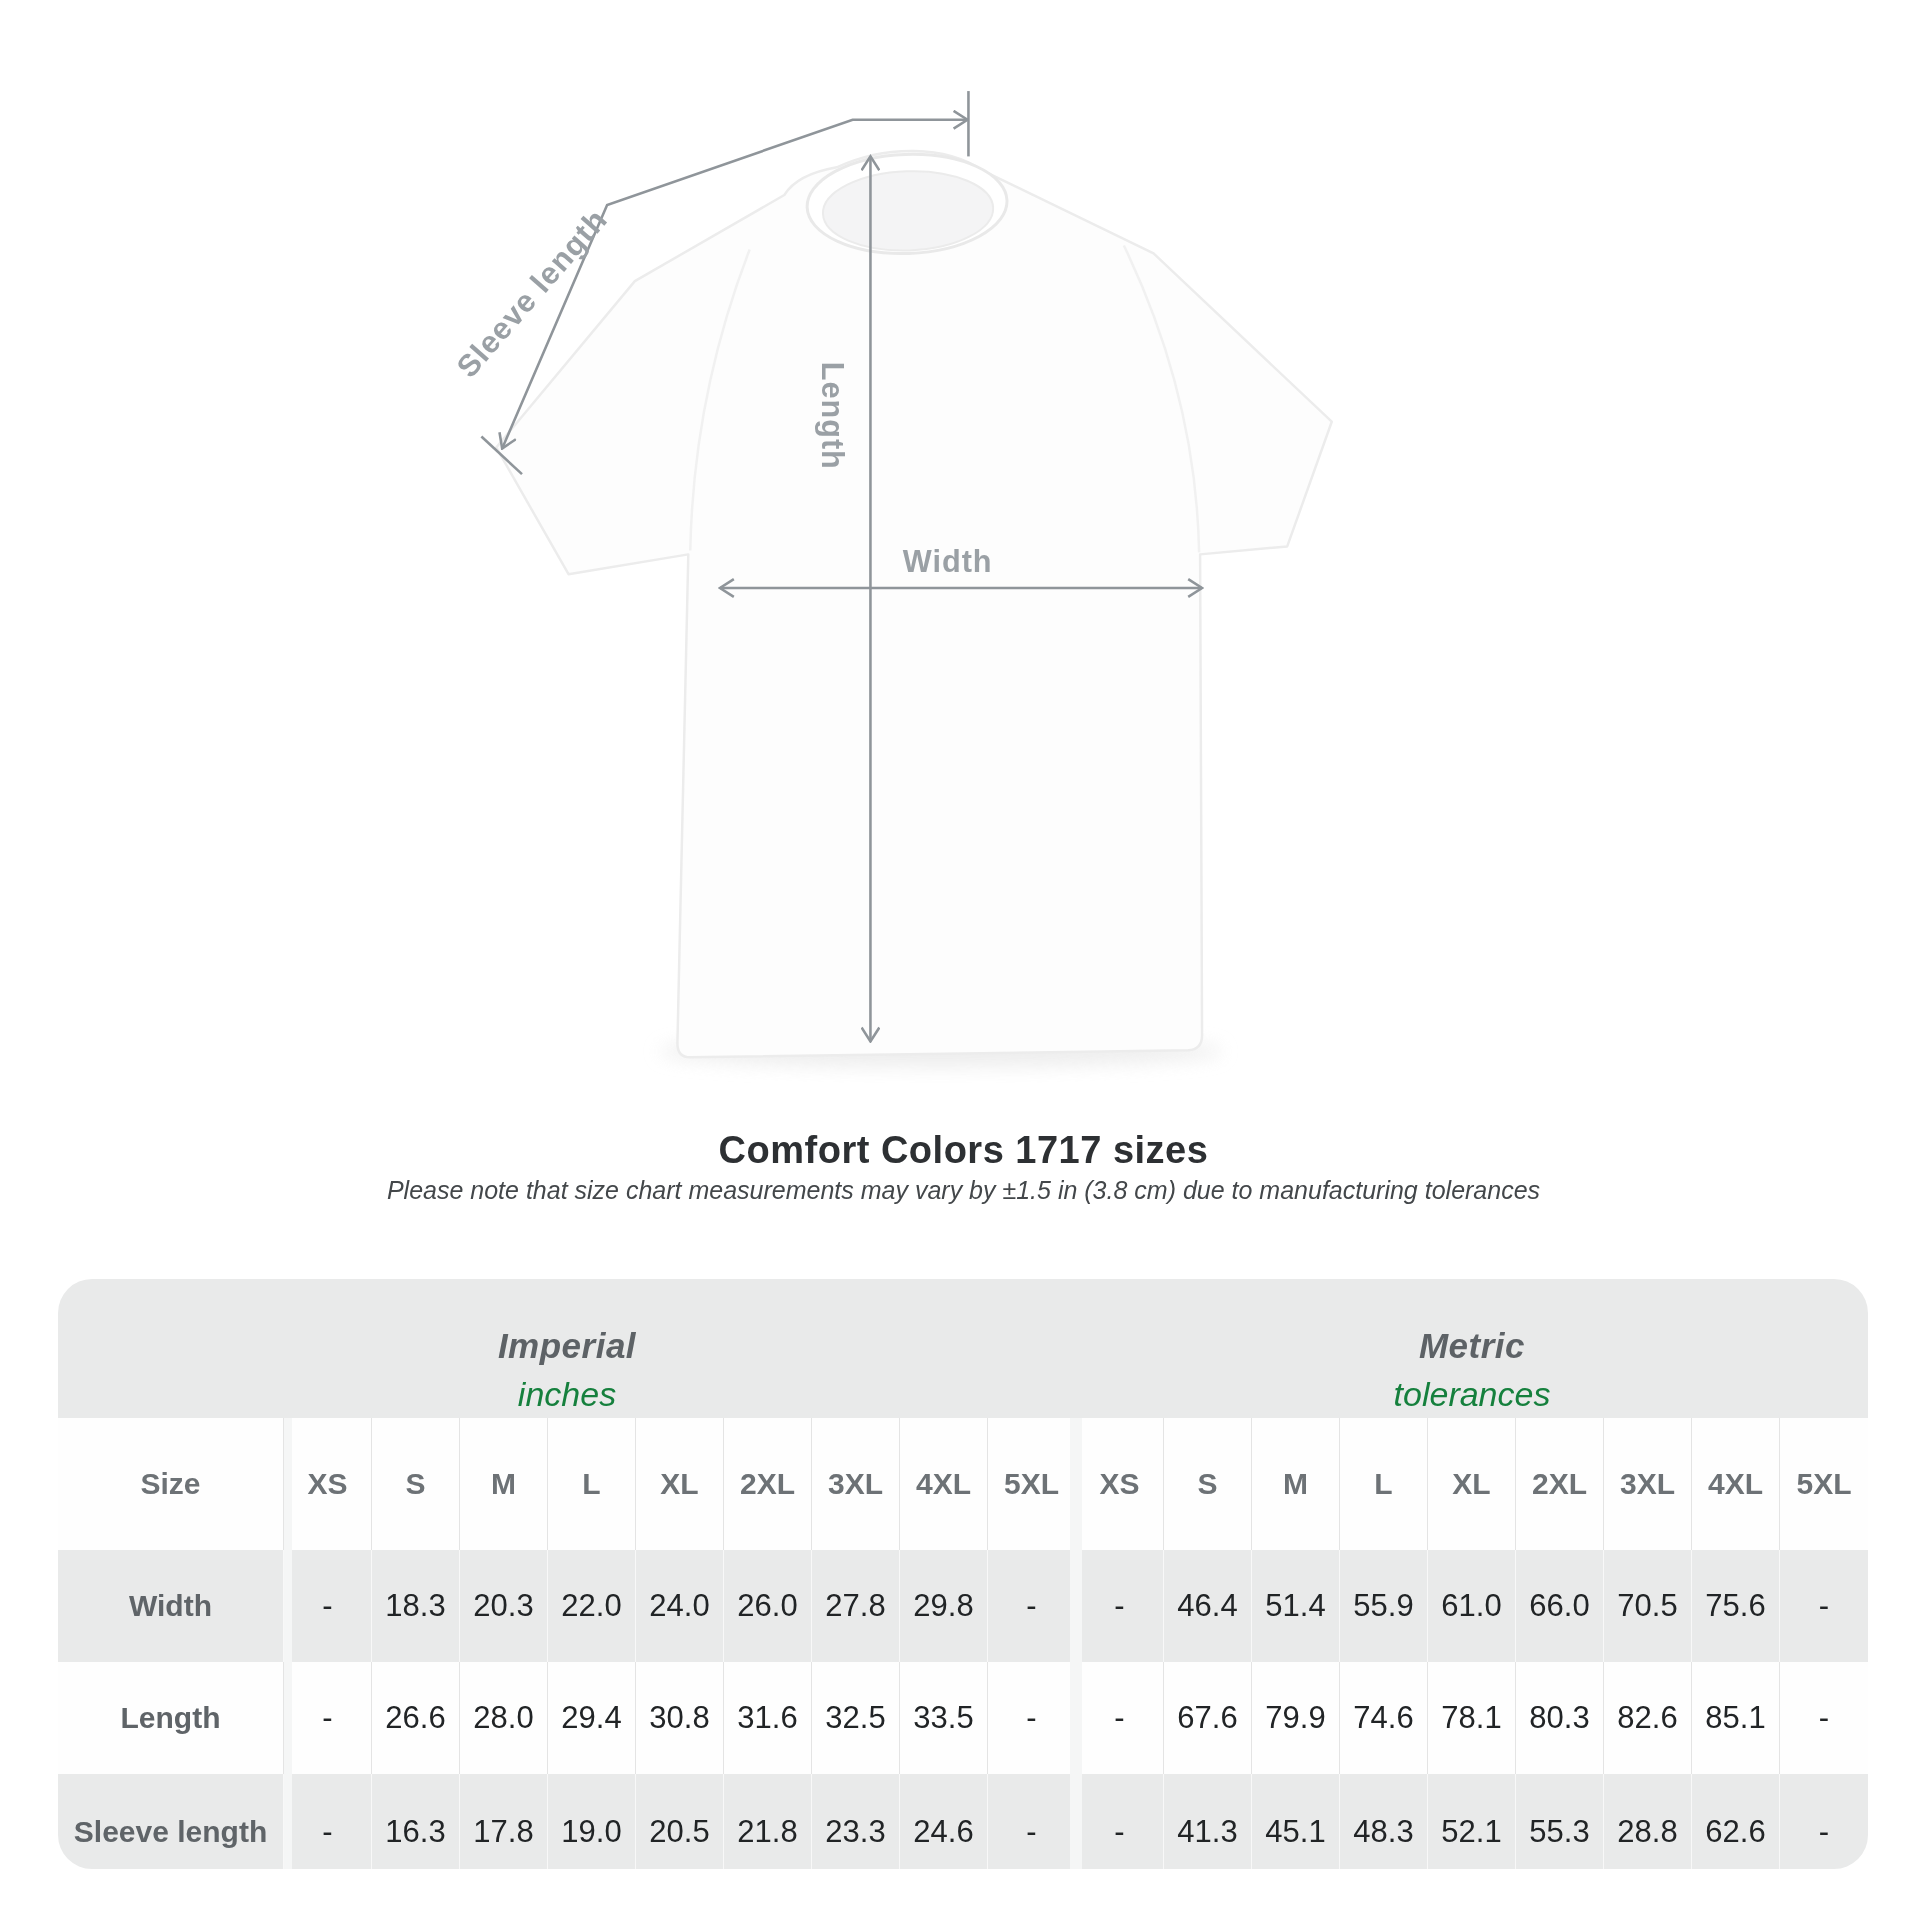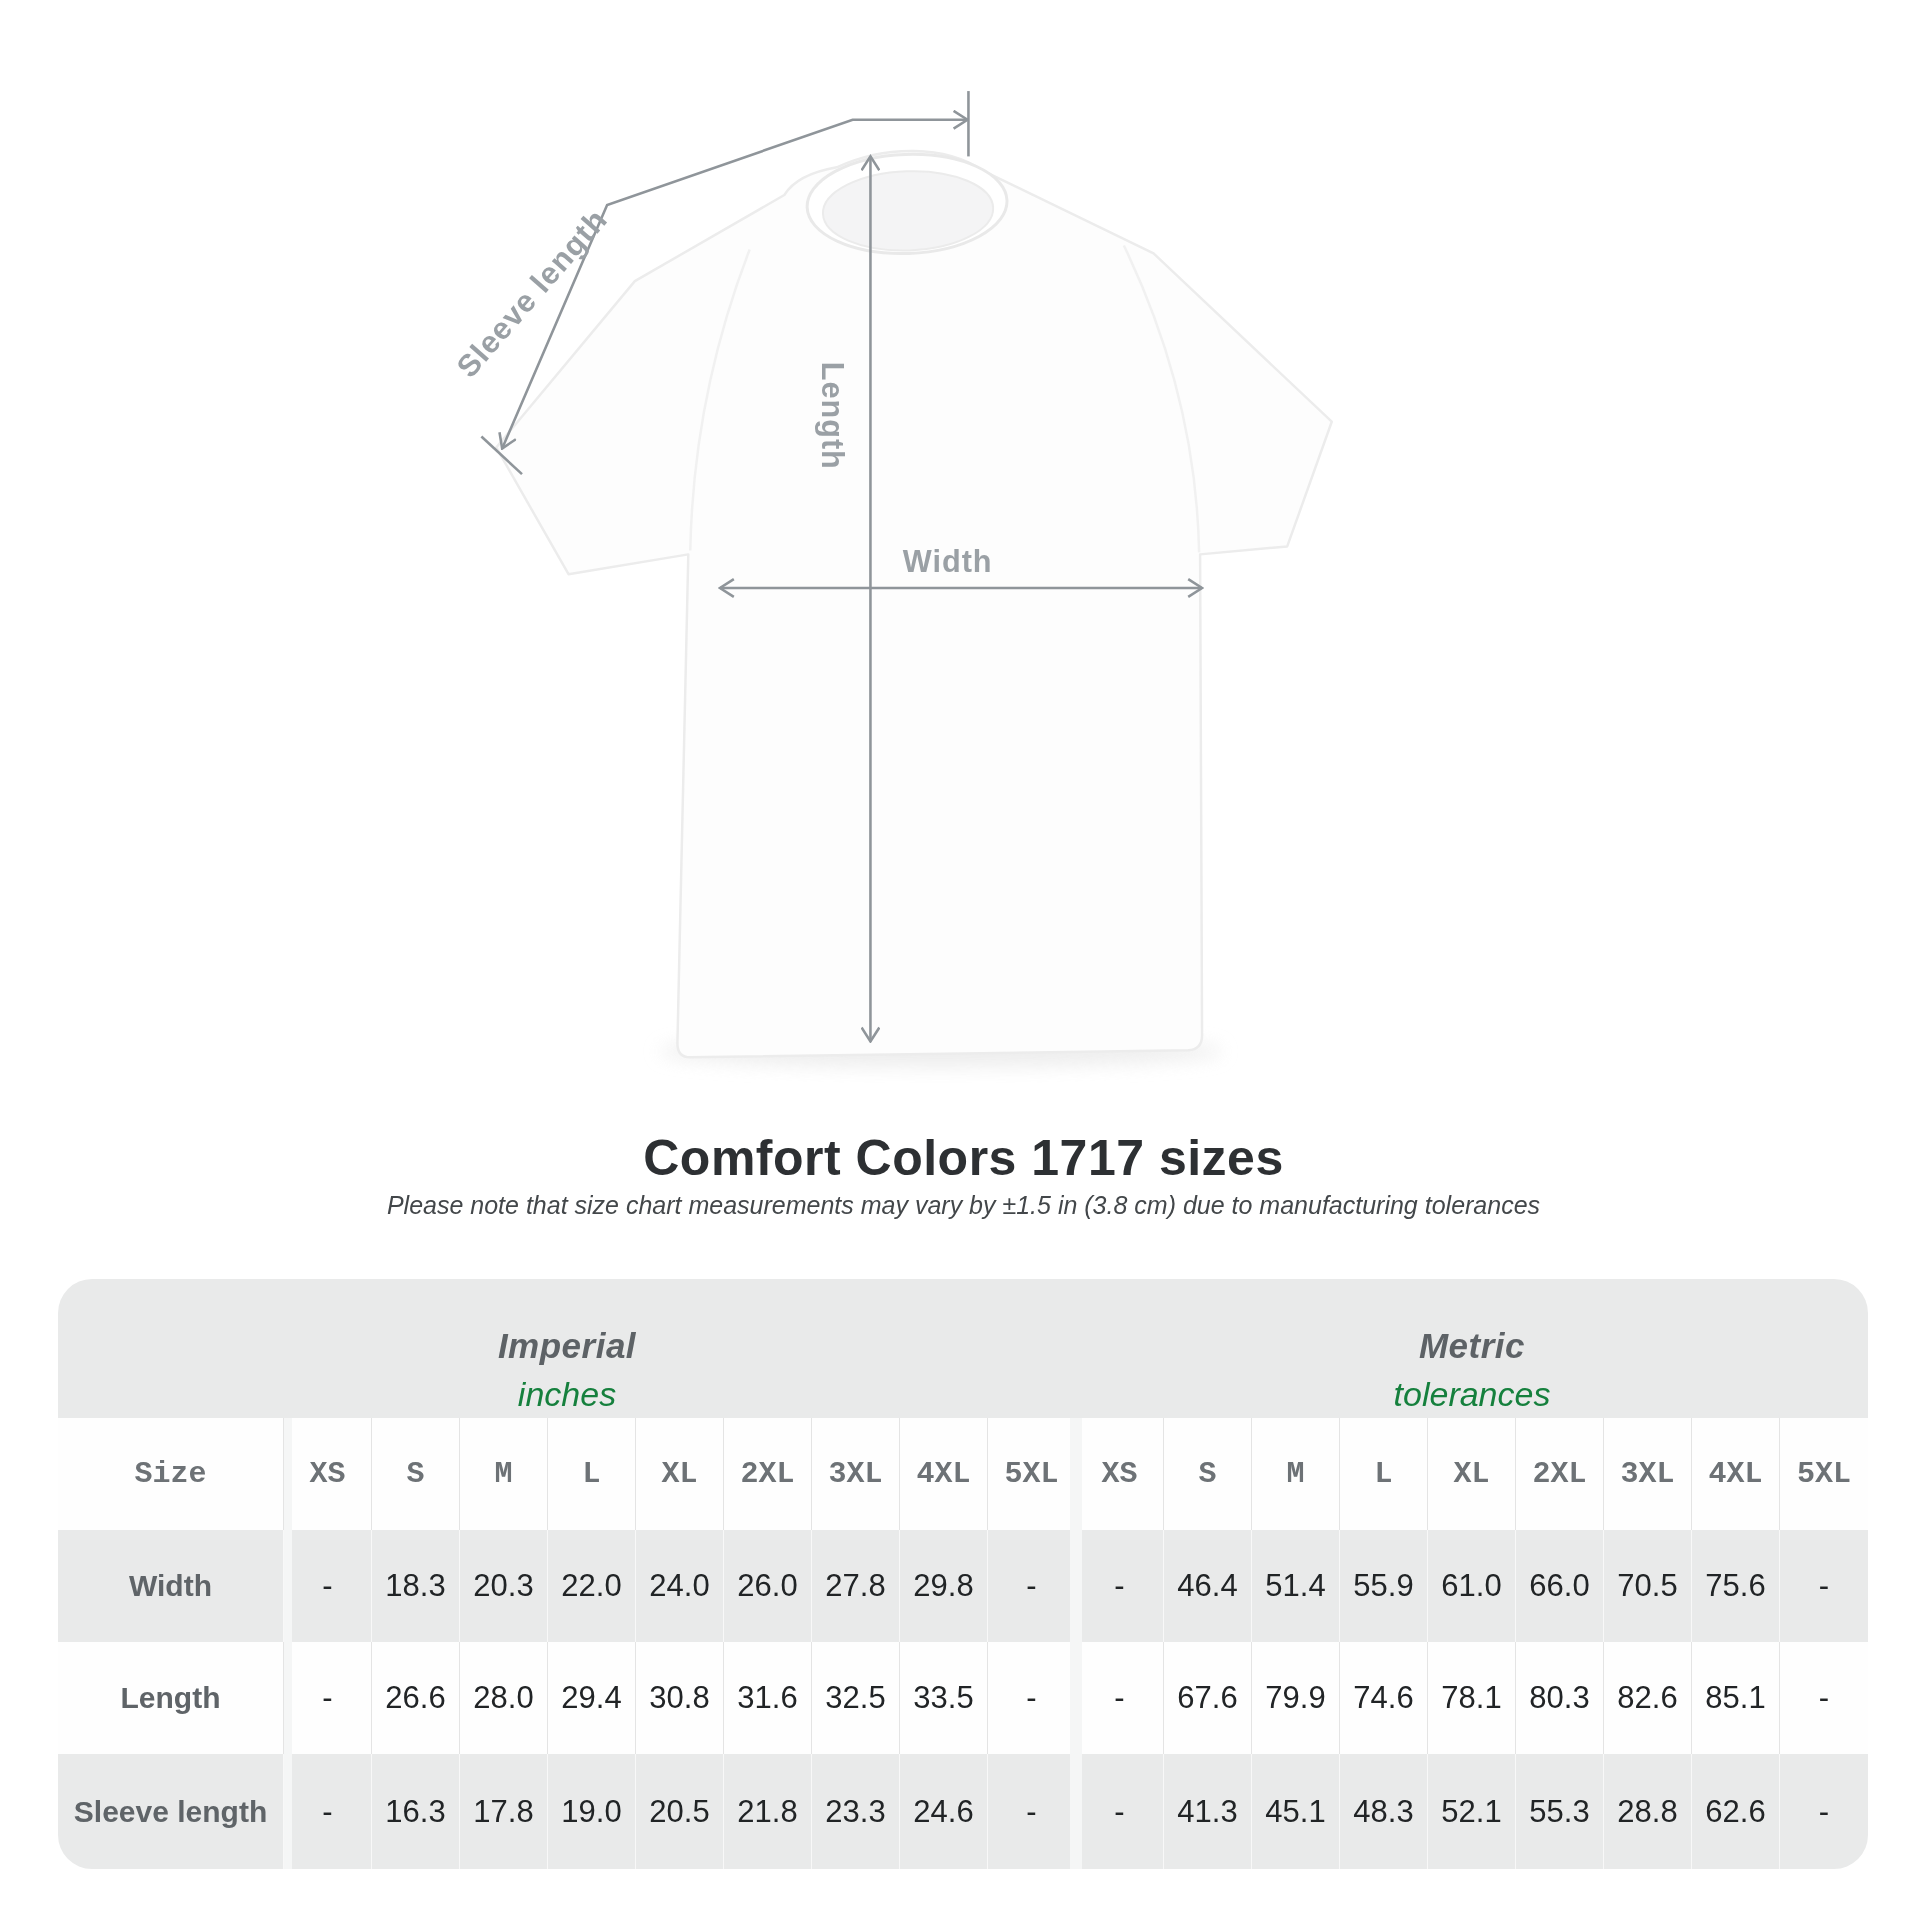--- a/index.html
+++ b/index.html
@@ -5,32 +5,32 @@
   html,body{margin:0;padding:0;background:#fff;}
   .canvas{
     position:relative;width:1927px;height:1927px;background:#ffffff;
     font-family:"Liberation Sans",sans-serif;overflow:hidden;
   }
   
   .diagram-svg{position:absolute;left:0;top:0;}
   .dim-label{font-family:"Liberation Sans",sans-serif;font-weight:bold;font-size:31px;fill:#9aa0a5;letter-spacing:1px;}
   
   .title-block{position:absolute;left:0;top:1129px;width:100%;text-align:center;}
-  .main-title{font-size:50px;font-weight:bold;color:#2d3033;letter-spacing:0.5px;}
+  .main-title{font-size:38px;font-weight:bold;color:#2d3033;letter-spacing:0.5px;}
   .sub-note{margin-top:4px;font-size:25px;font-style:italic;color:#43474a;}
   
   .card{position:absolute;left:58px;top:1279px;width:1810px;height:590px;
         background:#e9eaea;border-radius:34px;overflow:hidden;}
   .unit-band{display:grid;grid-template-columns:1018px 1fr;height:139px;}
   .unit-cell{display:flex;flex-direction:column;align-items:center;justify-content:center;padding-top:6px;margin-top:36px;}
   .unit-name{font-style:italic;font-weight:bold;font-size:35px;color:#5d6266;letter-spacing:0.5px;}
   .unit-sub{font-style:italic;font-size:34px;color:#15803d;margin-top:9px;}
   .trow{display:grid;grid-template-columns:226px repeat(18,1fr);}
   .trow.white-row{background:#fefefe;}
-  .r-head{height:112px;font-family:Liberation Mono, monospace;}
+  .r-head{height:132px;}
   .rows .trow{height:112px;}
   .rows .trow.r2{height:115px;}
   .cell{display:flex;align-items:center;justify-content:center;
         font-size:31px;color:#212426;border-right:1px solid transparent;}
   .trow.white-row .cell{border-right-color:#e4e4e4;}
   .trow.gray-row  .cell{border-right-color:#f8f8f8;}
   .trow .cell:last-child{border-right:none;}
   .cell.rowlabel{font-weight:bold;font-size:30px;color:#5f6468;}
   .cell.head{font-weight:bold;font-size:30px;color:#6d7276;}
   .divider{position:absolute;top:139px;bottom:0;background:#f5f6f6;}

